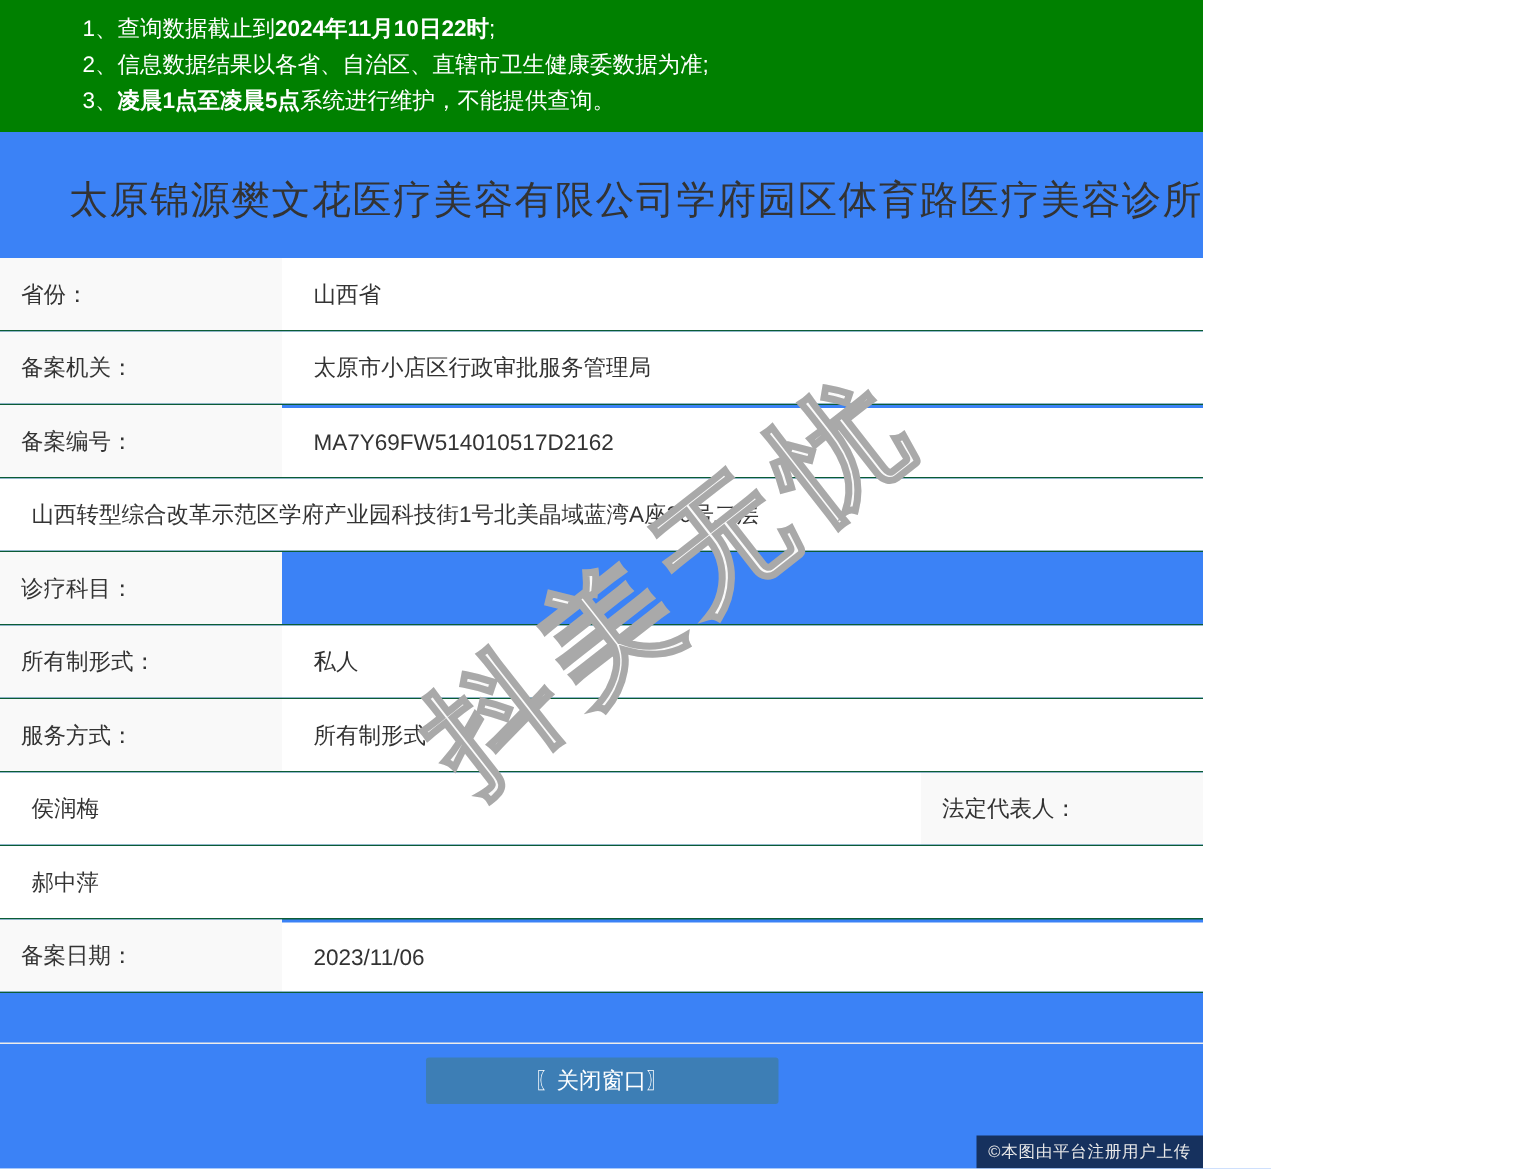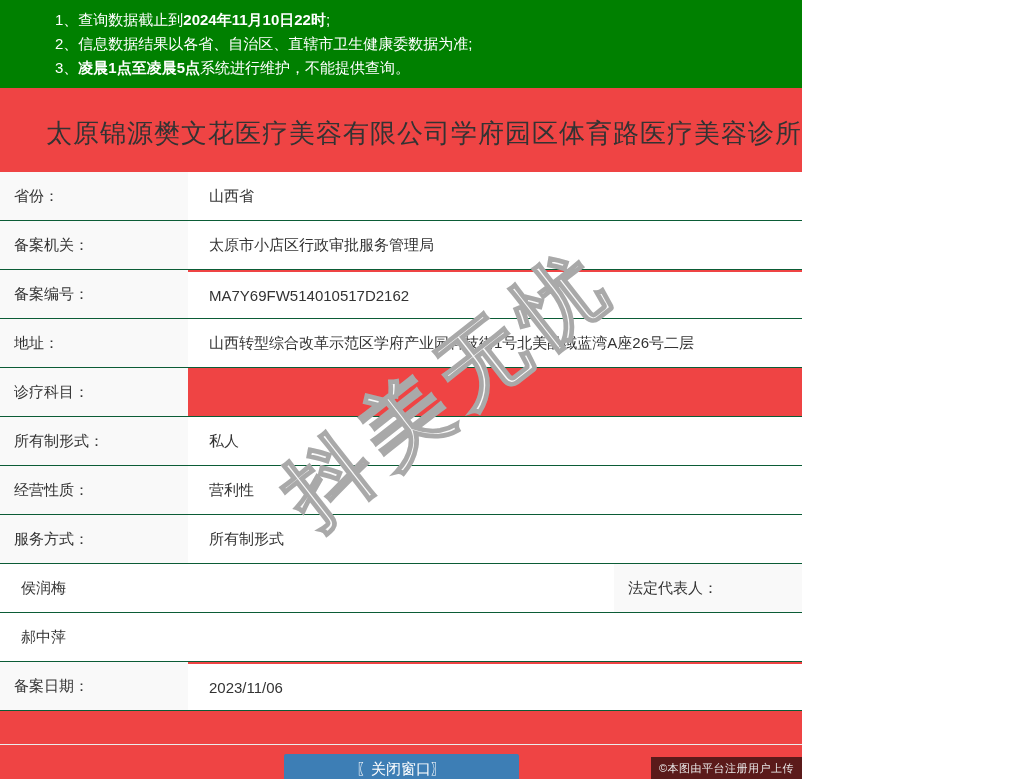--- a/index.html
+++ b/index.html
@@ -6,21 +6,21 @@
   html, body { background: #fff; }
   body {
     width: 1009px; height: 779px;
     font-family: "Liberation Sans", "DejaVu Sans", sans-serif;
     color: #333;
   }
   .page {
     position: relative;
     width: 802px; height: 779px;
     overflow: hidden;
-    background: #ef4444;
+    background: #3b82f6;
   }
   
   .notice {
     width: 100%;
     height: 88px;
     background: #008000;
     color: #fff;
     font-size: 15px;
     line-height: 24px;
     padding: 8px 20px 8px 55px;
@@ -130,33 +130,28 @@
     </div>
     <div class="row">
       <div class="cell label">备案机关：</div>
       <div class="cell value">太原市小店区行政审批服务管理局</div>
     </div>
     <div class="row">
       <div class="cell label">备案编号：</div>
       <div class="cell value">MA7Y69FW514010517D2162</div>
     </div>
     <div class="row">
-      <div class="cell label">地址：</div>
       <div class="cell value">山西转型综合改革示范区学府产业园科技街1号北美晶域蓝湾A座26号二层</div>
     </div>
     <div class="row">
       <div class="cell label">诊疗科目：</div>
     </div>
     <div class="row">
       <div class="cell label">所有制形式：</div>
       <div class="cell value">私人</div>
-    </div>
-    <div class="row">
-      <div class="cell label">经营性质：</div>
-      <div class="cell value">营利性</div>
     </div>
     <div class="row">
       <div class="cell label">服务方式：</div>
       <div class="cell value">所有制形式</div>
     </div>
     <div class="row">
       <div class="cell value">侯润梅</div>
       <div class="cell label">法定代表人：</div>
     </div>
     <div class="row">

